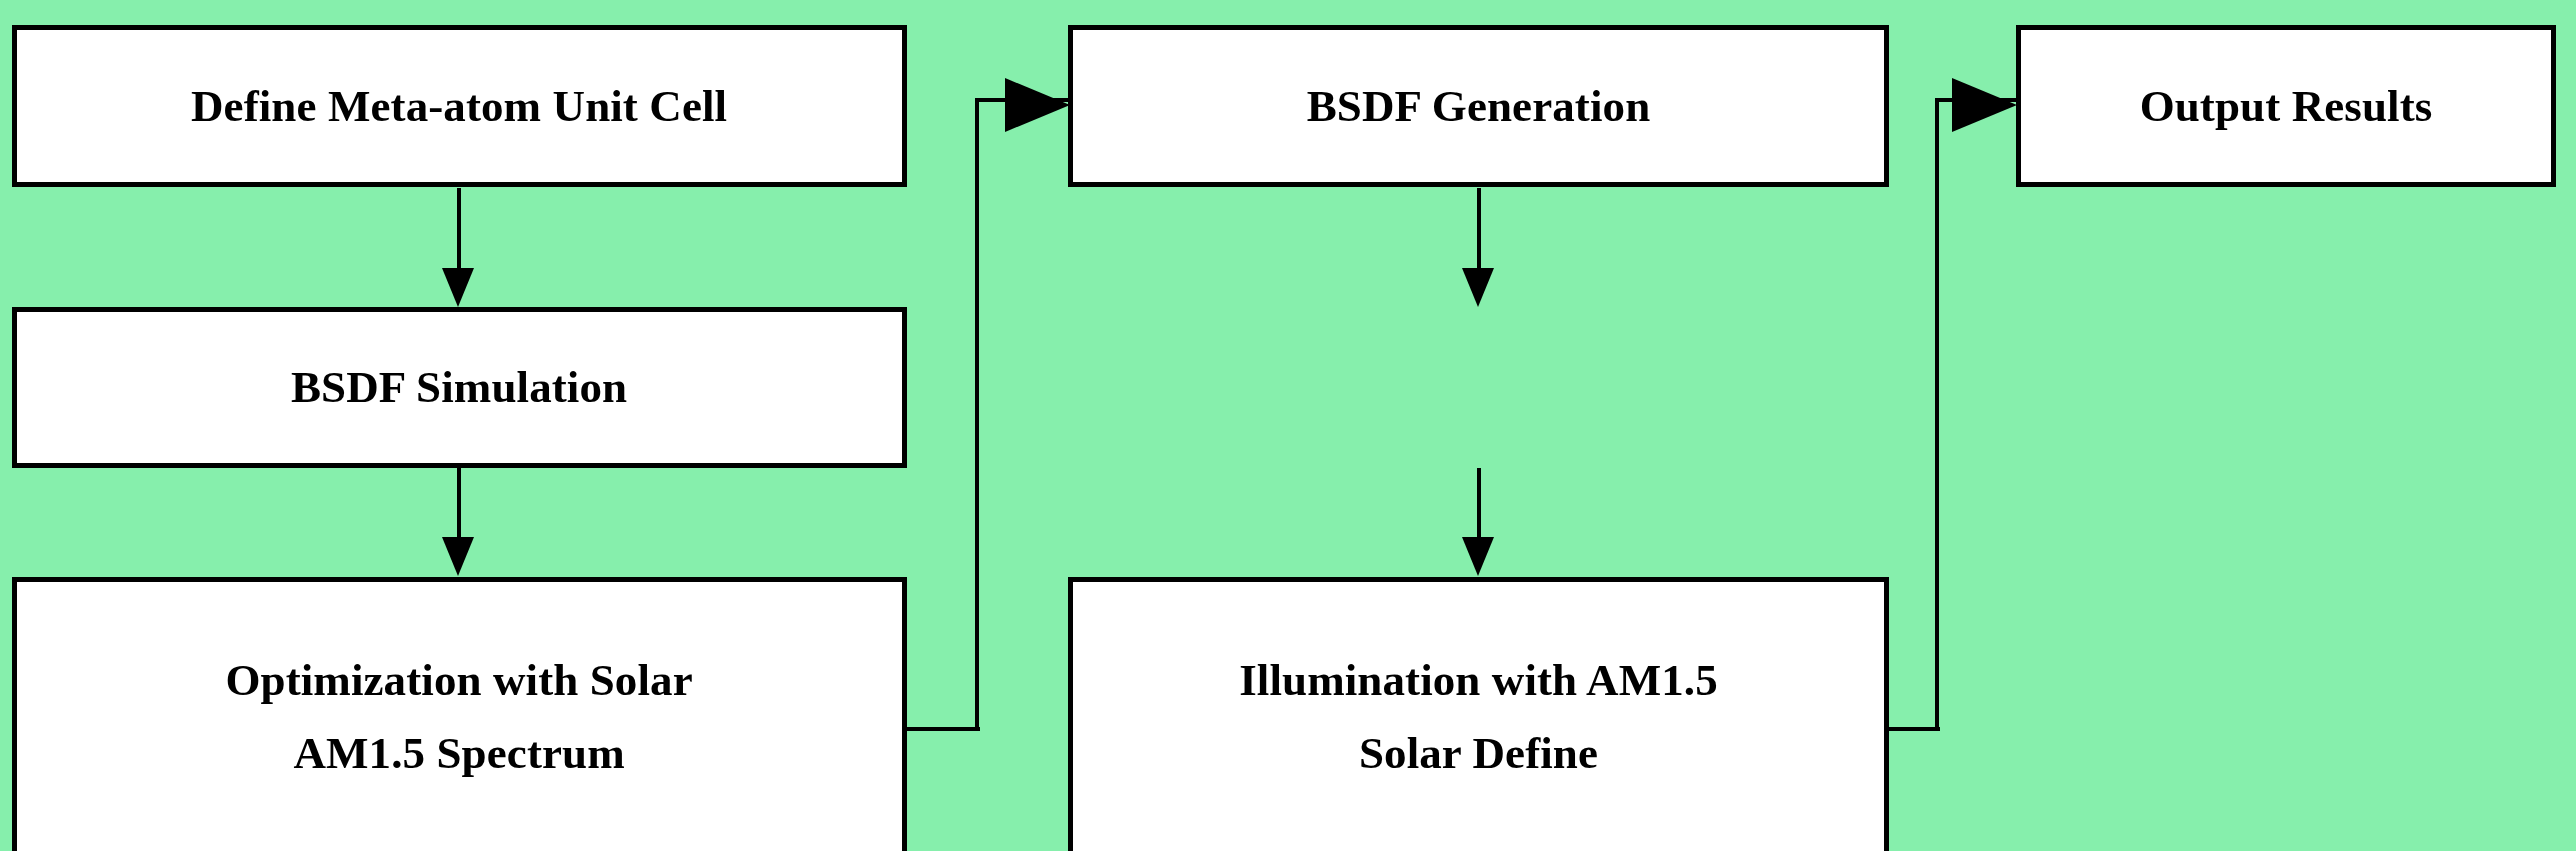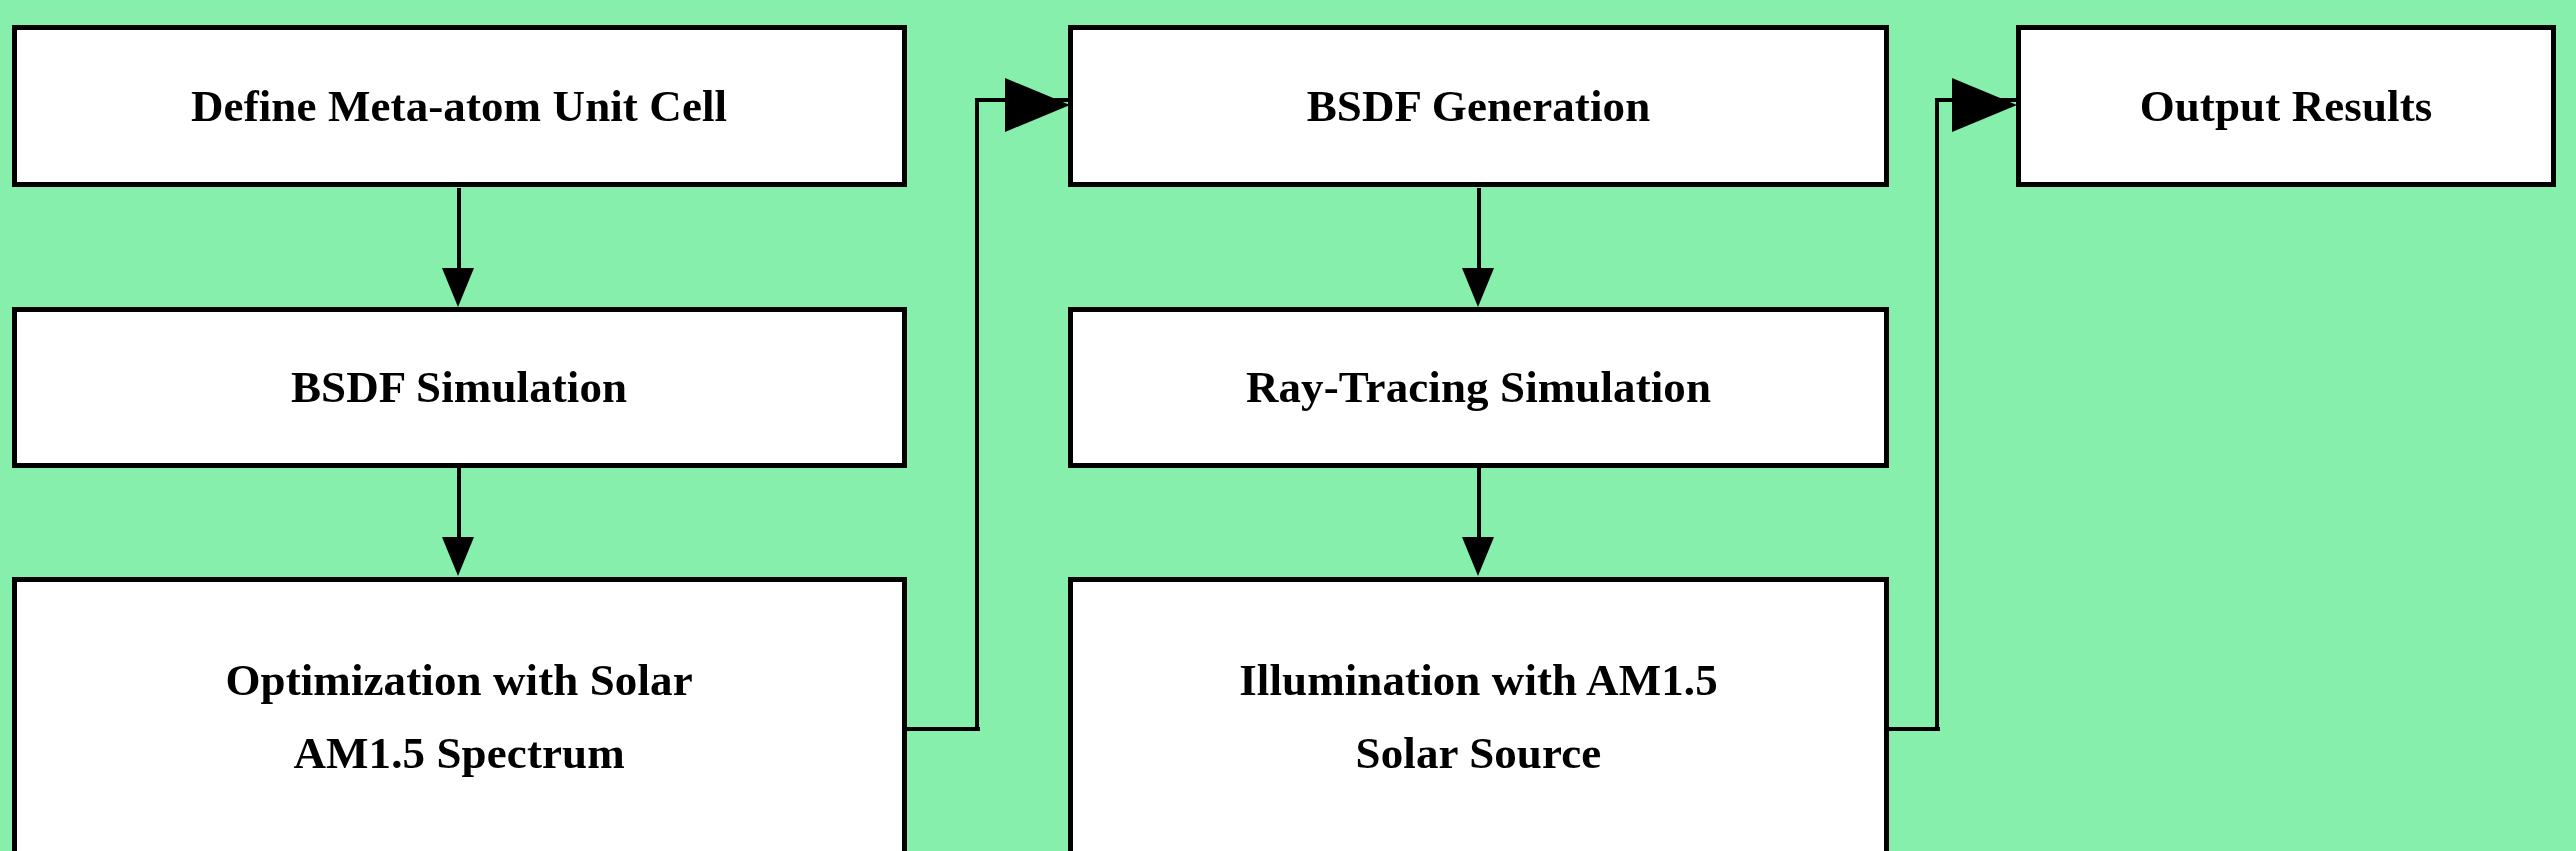--- a/index.html
+++ b/index.html
@@ -115,27 +115,24 @@
 
   <div class="node" id="node-optimization">
     <span class="node-label">Optimization with Solar
 AM1.5 Spectrum</span>
   </div>
 
   <div class="node" id="node-bsdf">
     <span class="node-label">BSDF Generation</span>
   </div>
 
-  <div class="node" id="node-raytracing">
-    <span class="node-label">Ray-Tracing Simulation</span>
-  </div>
 
   <div class="node" id="node-illumination">
     <span class="node-label">Illumination with AM1.5
-Solar Source</span>
+Solar Define</span>
   </div>
 
   <div class="node" id="node-output">
     <span class="node-label">Output Results</span>
   </div>
 
   <div class="edge-v" id="edge-define-rcwa-line"></div>
   <div class="arrow-down" id="edge-define-rcwa-head"></div>
 
   <div class="edge-v" id="edge-rcwa-opt-line"></div>

